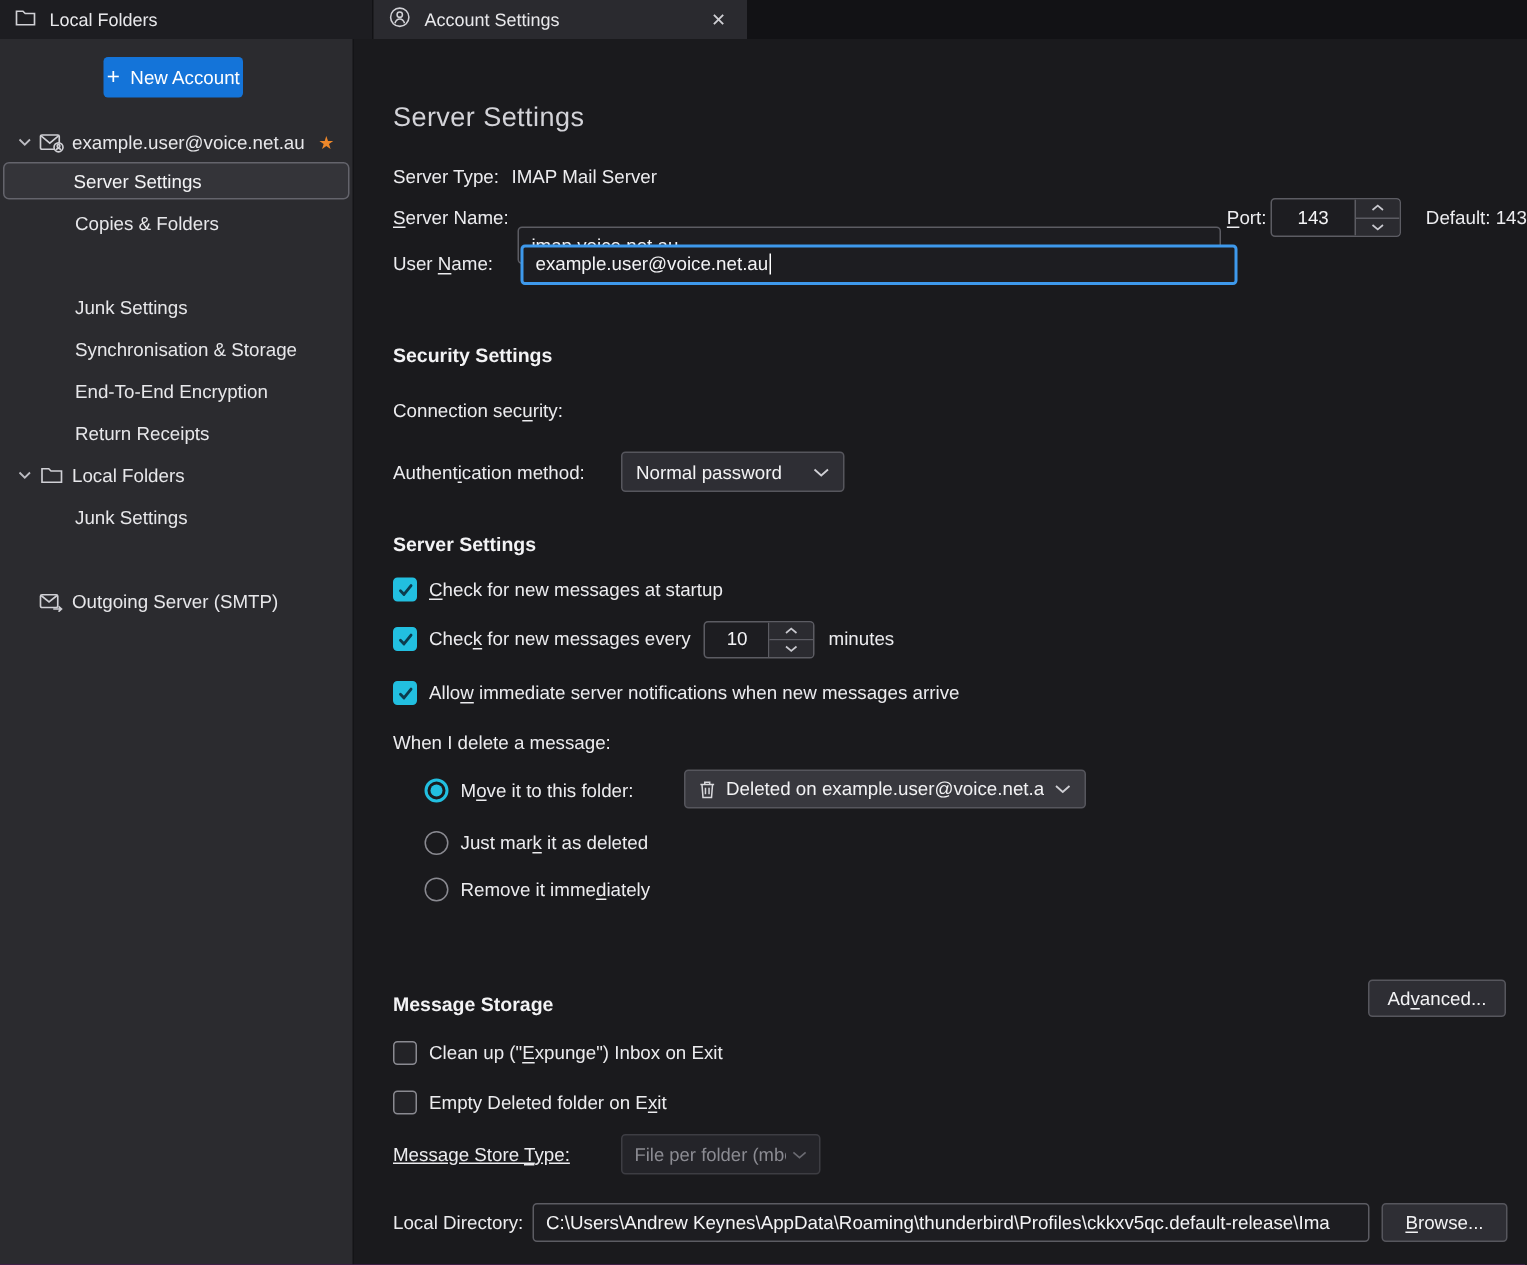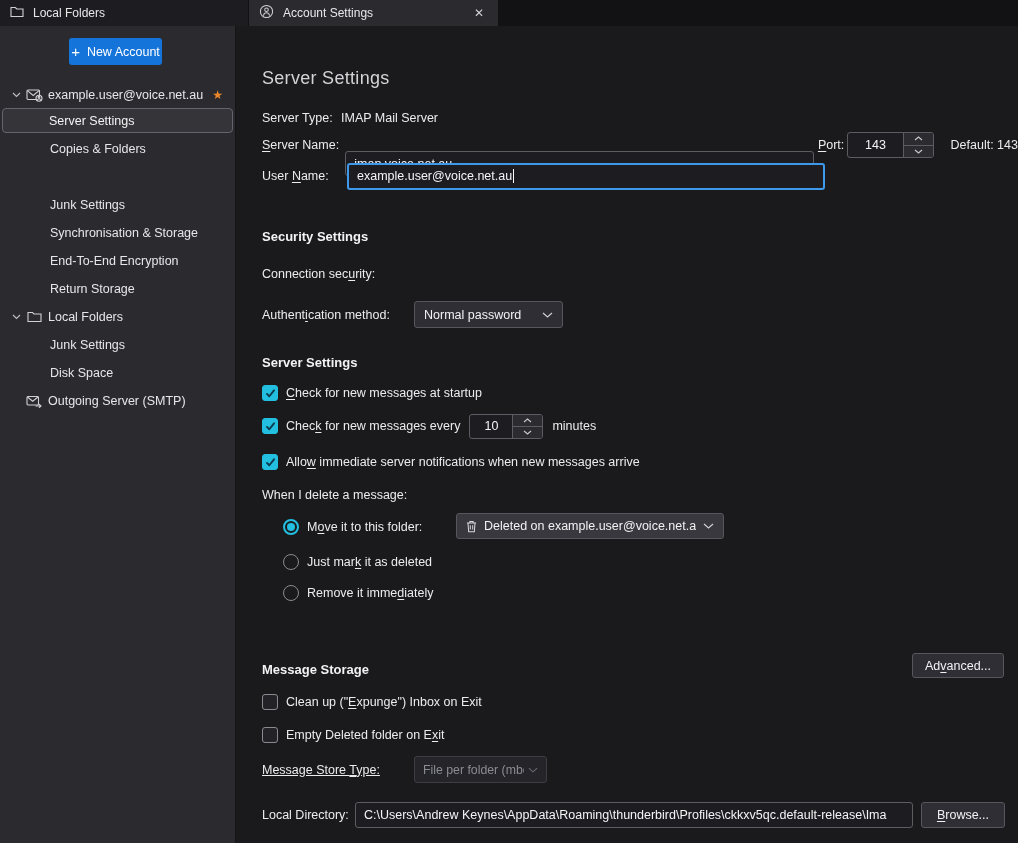--- a/index.html
+++ b/index.html
@@ -125,41 +125,38 @@
     <div class="srow child" style="top:166px;">
       <span>Junk Settings</span>
     </div>
     <div class="srow child" style="top:194px;">
       <span>Synchronisation &amp; Storage</span>
     </div>
     <div class="srow child" style="top:222px;">
       <span>End-To-End Encryption</span>
     </div>
     <div class="srow child" style="top:250px;">
-      <span>Return Storage</span>
+      <span>Return Receipts</span>
     </div>
 
     <div class="srow" style="top:278px;">
       <span class="chev">
         <svg width="9" height="6" viewBox="0 0 9 6">
             <path d="M1 1l3.5 3.5L8 1" fill="none" stroke="#bcbcc2" stroke-width="1.2"></path>
           </svg>
       </span>
       <span class="ticon">
         <svg width="15" height="12" viewBox="0 0 15 12">
             <path d="M1 1.5h4.5L7 3h7v7.5H1z" fill="none" stroke="#d0d0d5" stroke-width="1.1"></path>
           </svg>
       </span>
       <span>Local Folders</span>
     </div>
     <div class="srow child" style="top:306px;">
       <span>Junk Settings</span>
-    </div>
-    <div class="srow child" style="top:334px;">
-      <span>Disk Space</span>
     </div>
 
     <div class="srow" style="top:362px;">
       <span class="chev"></span>
       <span class="ticon">
         <svg width="16" height="13" viewBox="0 0 16 13" fill="none" stroke="#d0d0d5" stroke-width="1.1">
           <rect x="1" y="1.5" width="11.5" height="8.5" rx="1"></rect>
           <path d="M1.4 2 6.7 6.3 12 2"></path>
           <path d="M9.5 11h5.5M13 9.2l2 1.8-2 1.8"></path>
         </svg>

